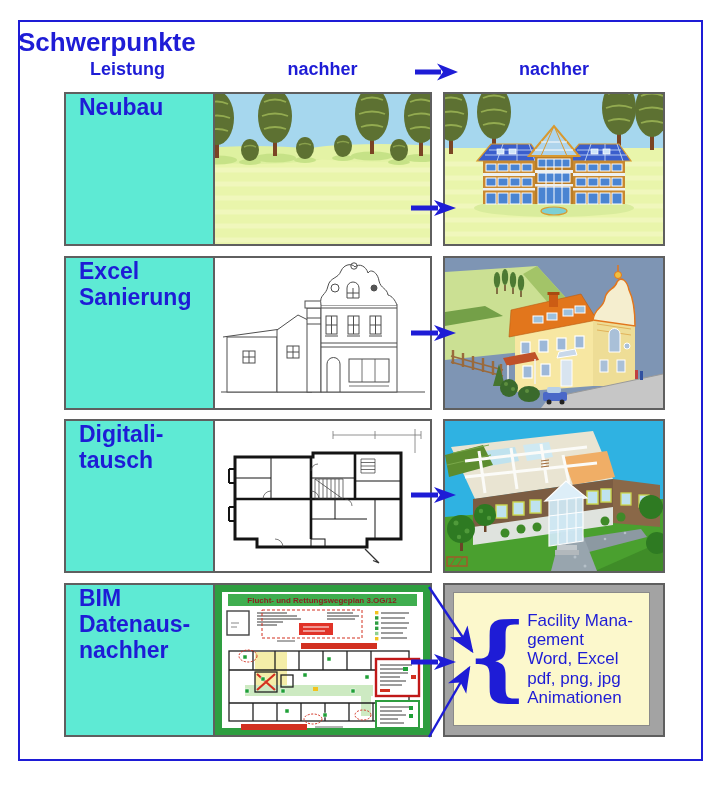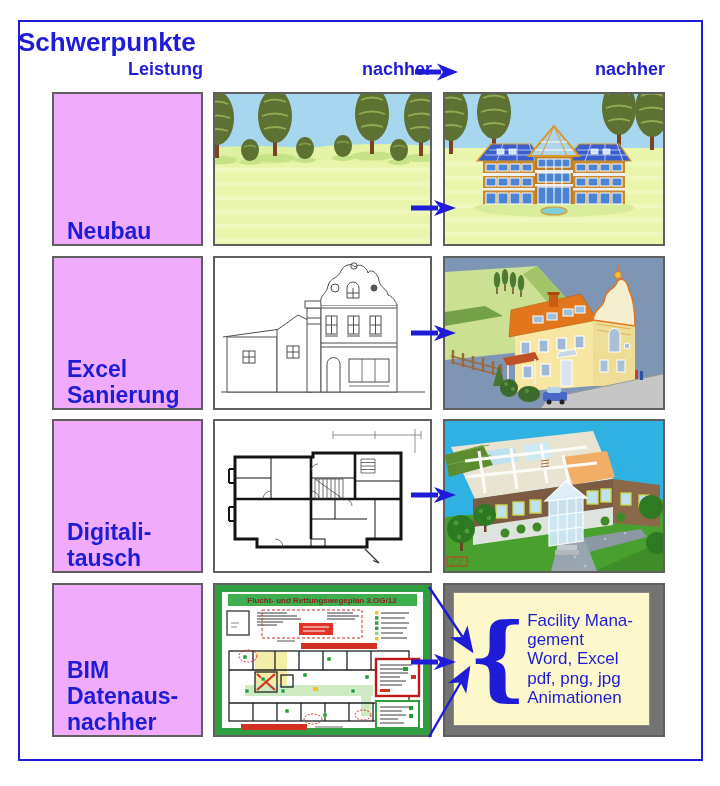--- a/index.html
+++ b/index.html
@@ -13,37 +13,37 @@
   }
   .frame{
     position:absolute;left:18px;top:20px;width:681px;height:737px;
     border:2px solid var(--blue);background:#fff;
   }
   .page-title{
     position:absolute;left:18px;top:27px;width:685px;text-align:left;
     font-size:26px;font-weight:bold;color:var(--blue);
   }
   .colhead{
-    position:absolute;top:59px;text-align:right;
+    position:absolute;top:59px;text-align:center;
     font-size:18px;font-weight:bold;color:var(--blue);
   }
   .ch-leistung{left:52px;width:151px;}
   .ch-vorher{left:213px;width:219px;}
   .ch-nachher{left:443px;width:222px;}
   .labelbox{
-    position:absolute;left:52px;width:147px;height:150px;background:#f0abfc;
-    border:2px solid var(--boxgray);display:flex;align-items:flex-end;
+    position:absolute;left:64px;width:147px;height:150px;background:#5eead4;
+    border:2px solid var(--boxgray);display:flex;align-items:flex-start;
   }
   .labelbox .txt{
     color:var(--blue);font-weight:bold;font-size:23px;line-height:1.13;
     padding-left:13px;white-space:pre-line;
   }
   .imgbox{
     position:absolute;border:2px solid var(--boxgray);
-    background:#737373;overflow:hidden;
+    background:#a3a3a3;overflow:hidden;
   }
   .vorher{left:213px;width:215px;height:150px;}
   .nachher{left:443px;width:218px;height:150px;}
   .r1{top:92px}.r2{top:256px}.r3{top:419px}.r4{top:583px}
   svg.scene{display:block;width:100%;height:100%;}
   .export-panel{
     position:absolute;left:8px;top:7px;right:13px;bottom:9px;
     background:#fcf8cc;border:1.5px solid #8a8a8a;
     display:flex;align-items:center;
   }

